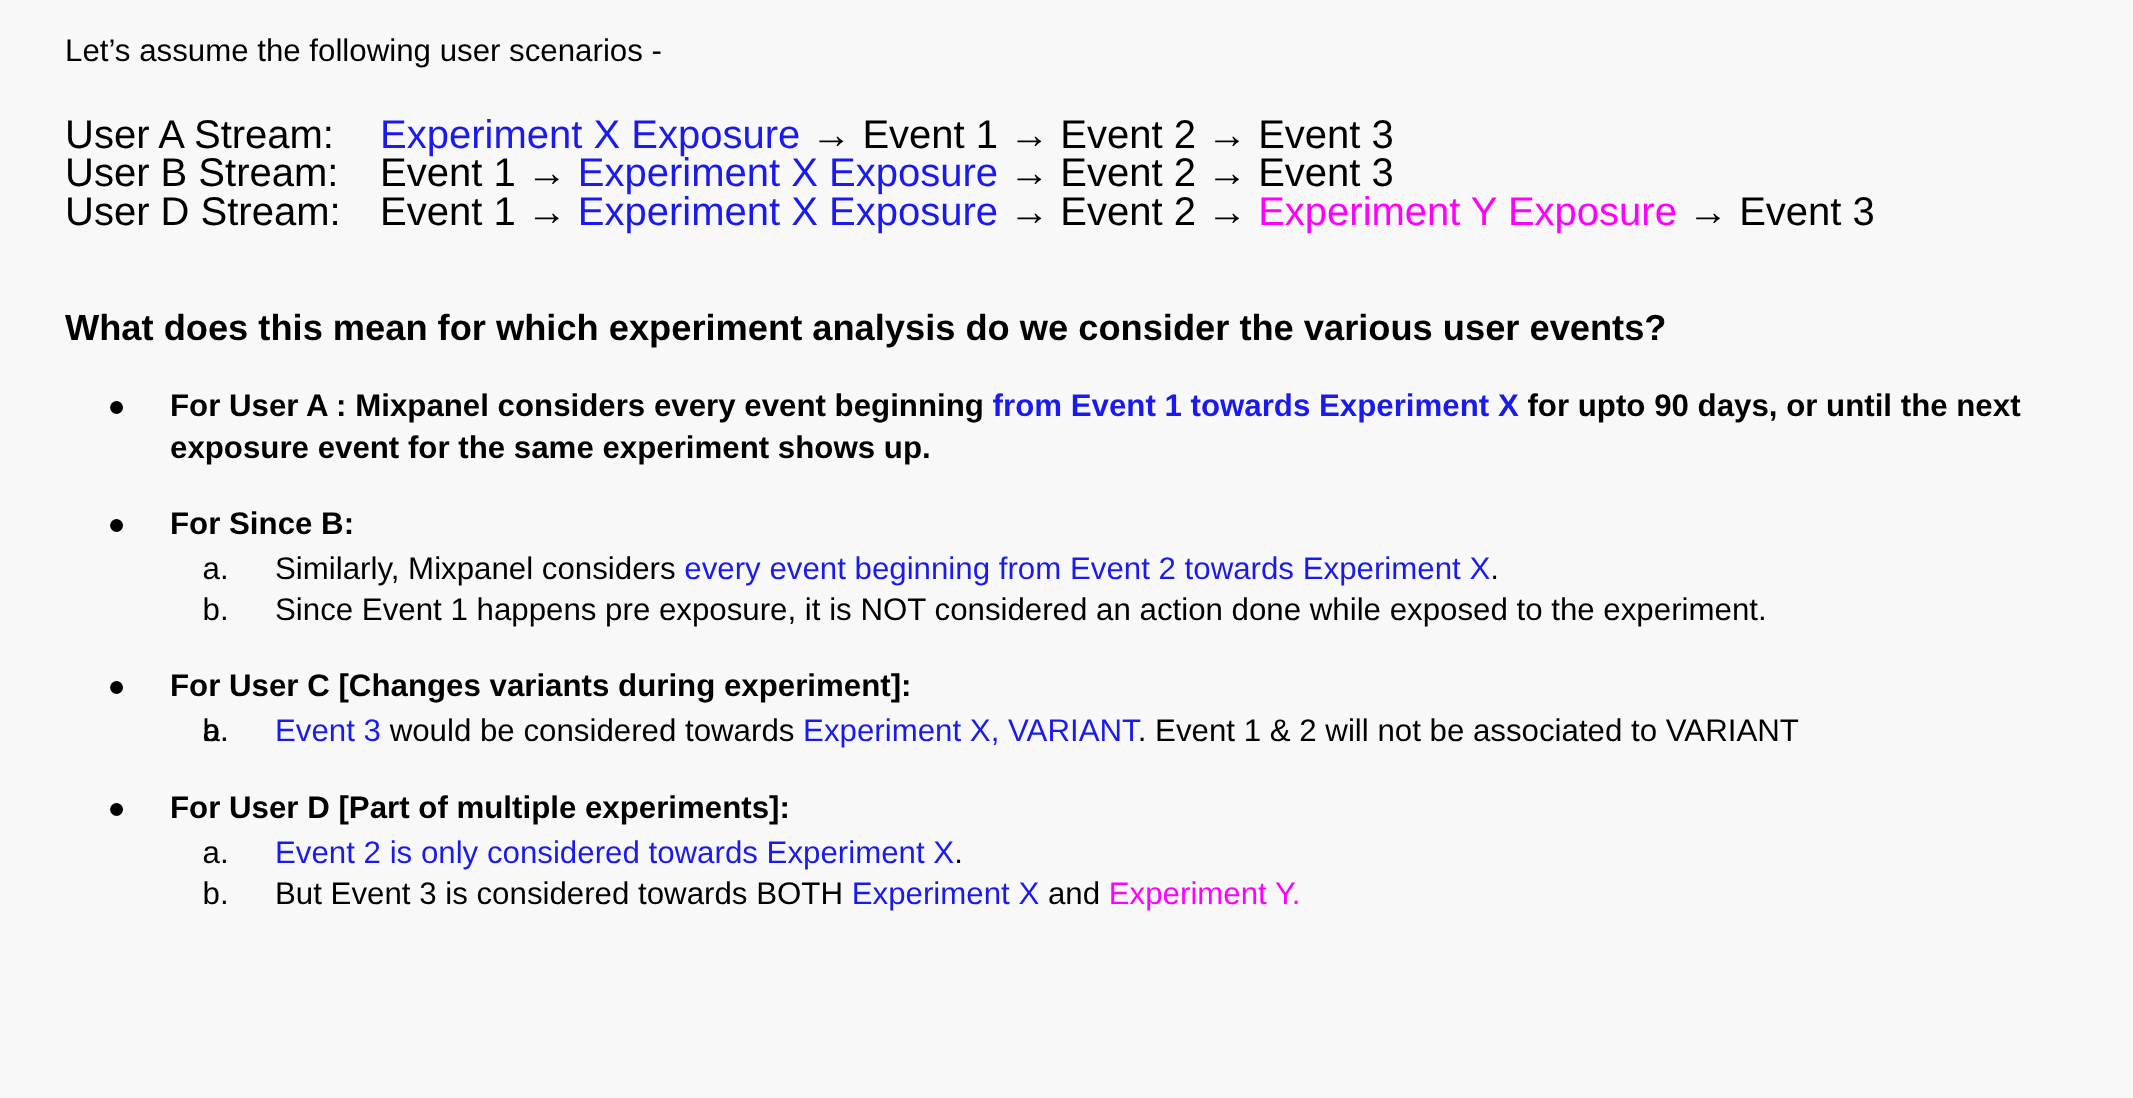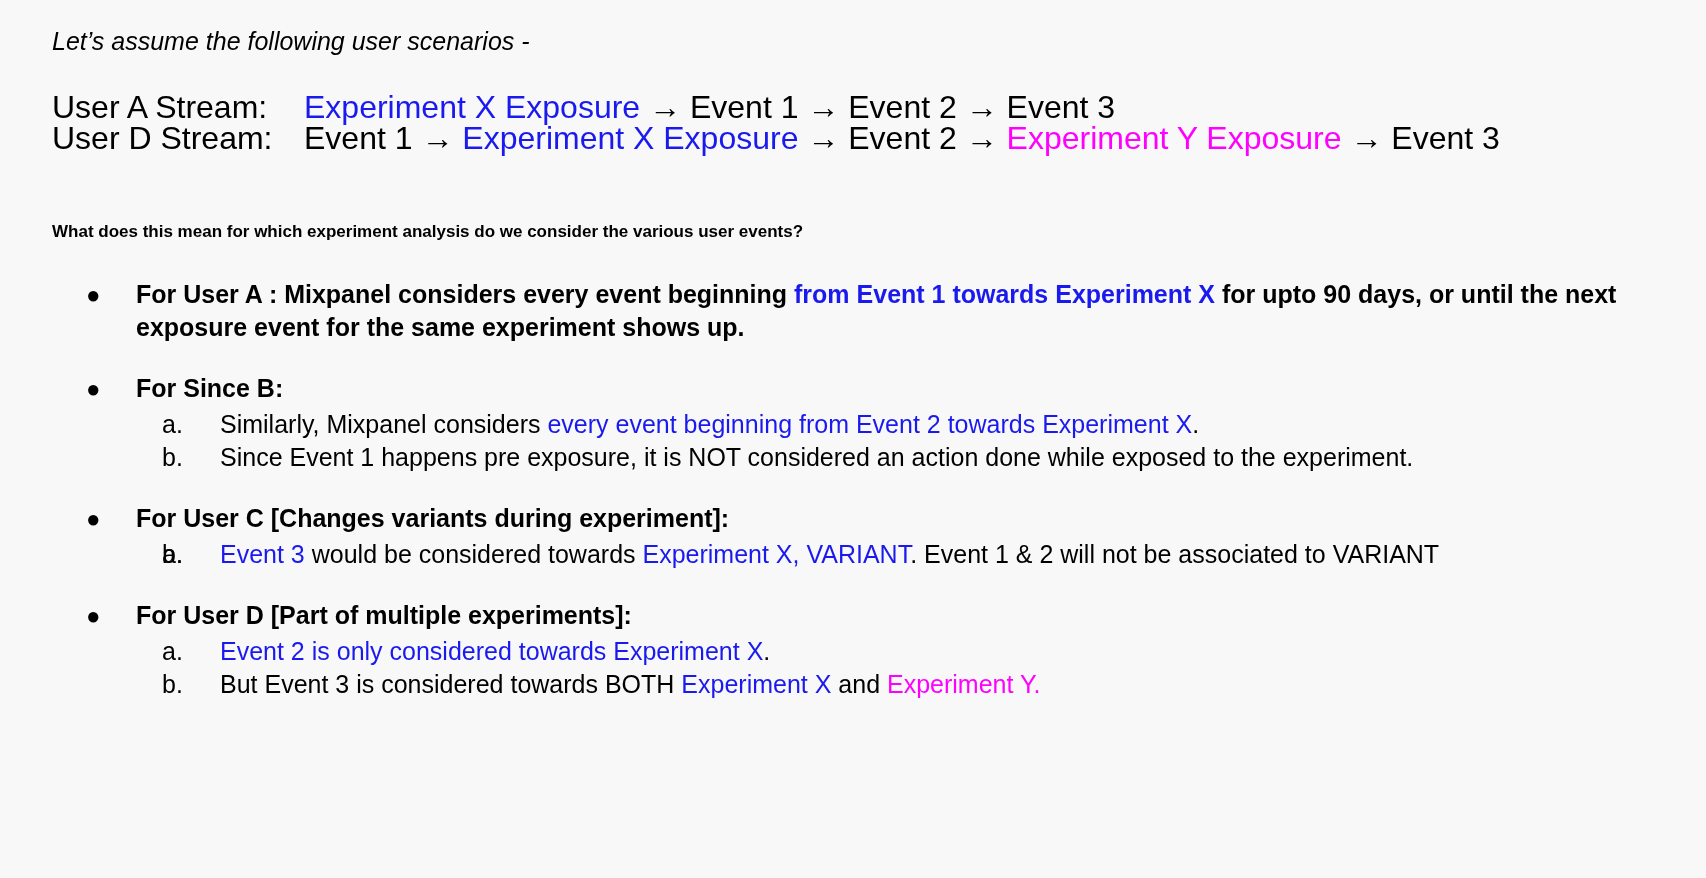--- a/index.html
+++ b/index.html
@@ -23,21 +23,20 @@
     box-sizing: border-box;
     padding: 24px 36px 0 52px;
   }
 
   .intro-line {
     font-size: 25px;
     line-height: 34px;
     color: #000;
     margin: 0 0 34px 0;
     white-space: nowrap;
-    font-style: italic;
   }
 
   
   .scenarios {
     border-collapse: collapse;
     margin: 0 0 0 0;
   }
   .scenarios tr { height: 31px; }
   .scenarios td {
     font-size: 32px;
@@ -51,21 +50,21 @@
     width: 252px;
     color: #000;
   }
   .scenarios td.stream { color: #000; }
 
   .blue    { color: #1a1aee; }
   .magenta { color: #ff00ff; }
 
   
   .question {
-    font-size: 17px;
+    font-size: 29px;
     line-height: 32px;
     font-weight: bold;
     margin: 62px 0 1px 0;
     color: #000;
     white-space: nowrap;
   }
 
   
   .bullets {
     margin: 30px 0 0 0;
@@ -120,20 +119,24 @@
 
   <p class="intro-line">Let’s assume the following user scenarios -</p>
 
   <table class="scenarios">
     <tbody>
         <tr>
           <td class="label">User A Stream:</td>
           <td class="stream"><span class="blue">Experiment X Exposure</span><span> → </span><span>Event 1</span><span> → </span><span>Event 2</span><span> → </span><span>Event 3</span></td>
         </tr>
         <tr>
+          <td class="label">User B Stream:</td>
+          <td class="stream"><span>Event 1</span><span> → </span><span class="blue">Experiment X Exposure</span><span> → </span><span>Event 2</span><span> → </span><span>Event 3</span></td>
+        </tr>
+        <tr>
           <td class="label">User D Stream:</td>
           <td class="stream"><span>Event 1</span><span> → </span><span class="blue">Experiment X Exposure</span><span> → </span><span>Event 2</span><span> → </span><span class="magenta">Experiment Y Exposure</span><span> → </span><span>Event 3</span></td>
         </tr>
       </tbody>
   </table>
 
   <p class="question">What does this mean for which experiment analysis do we consider the various user events?</p>
 
   <ul class="bullets">
       <li class="bullet-item">

